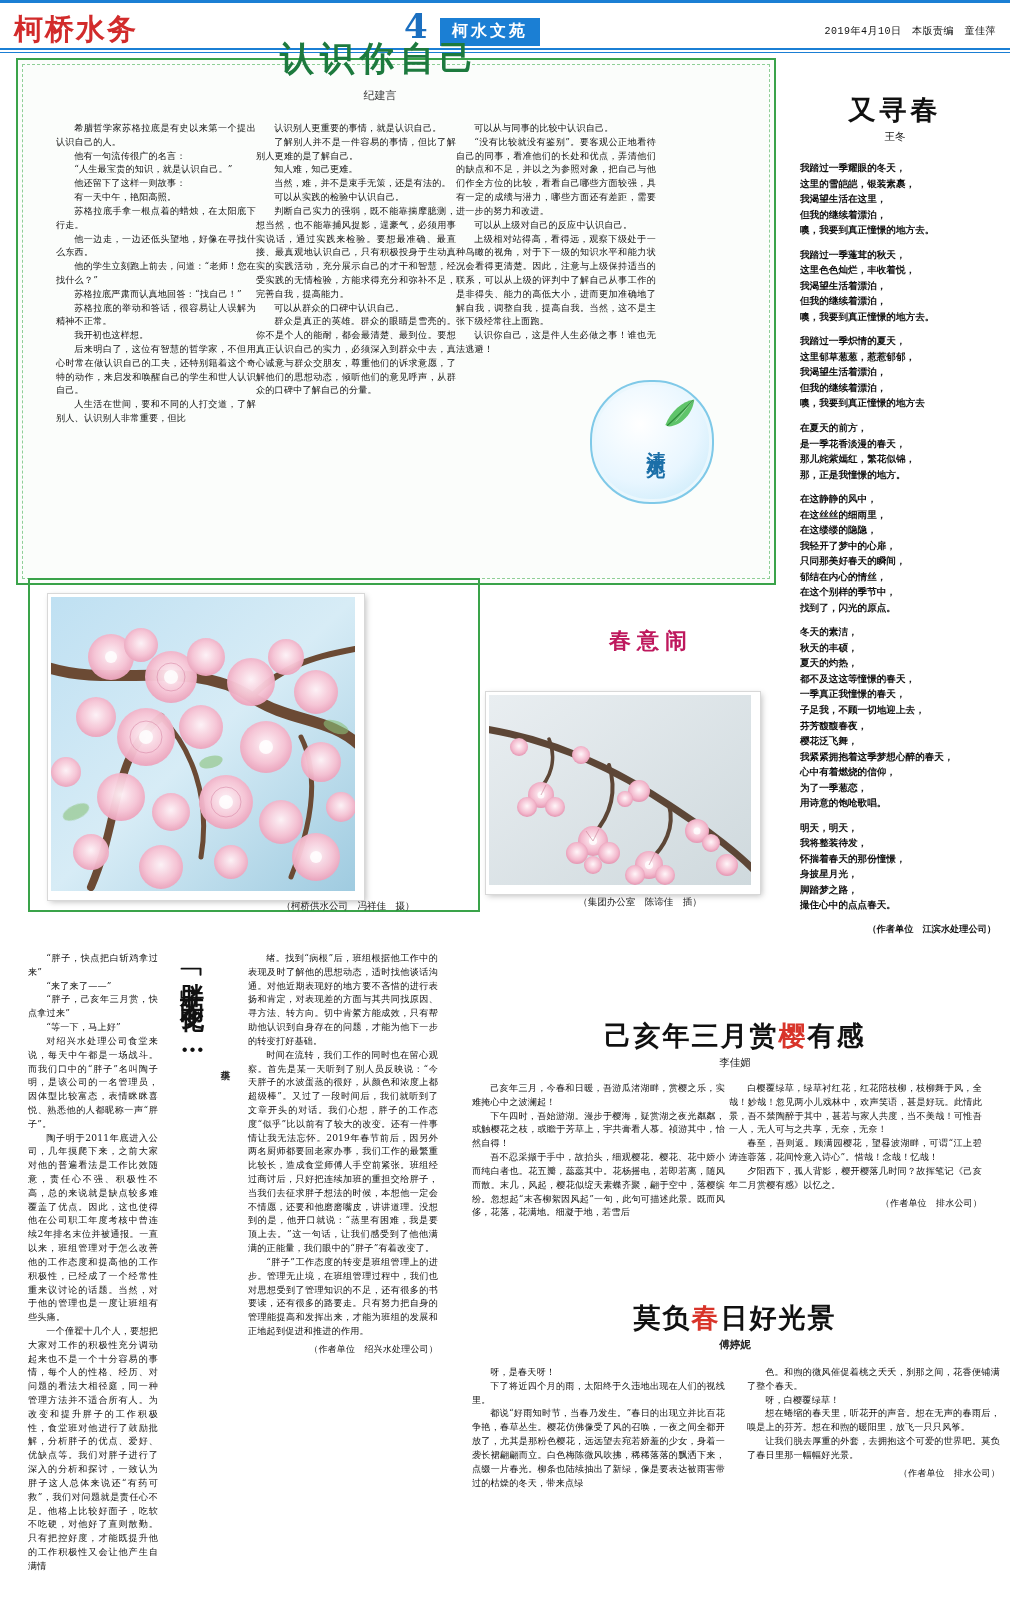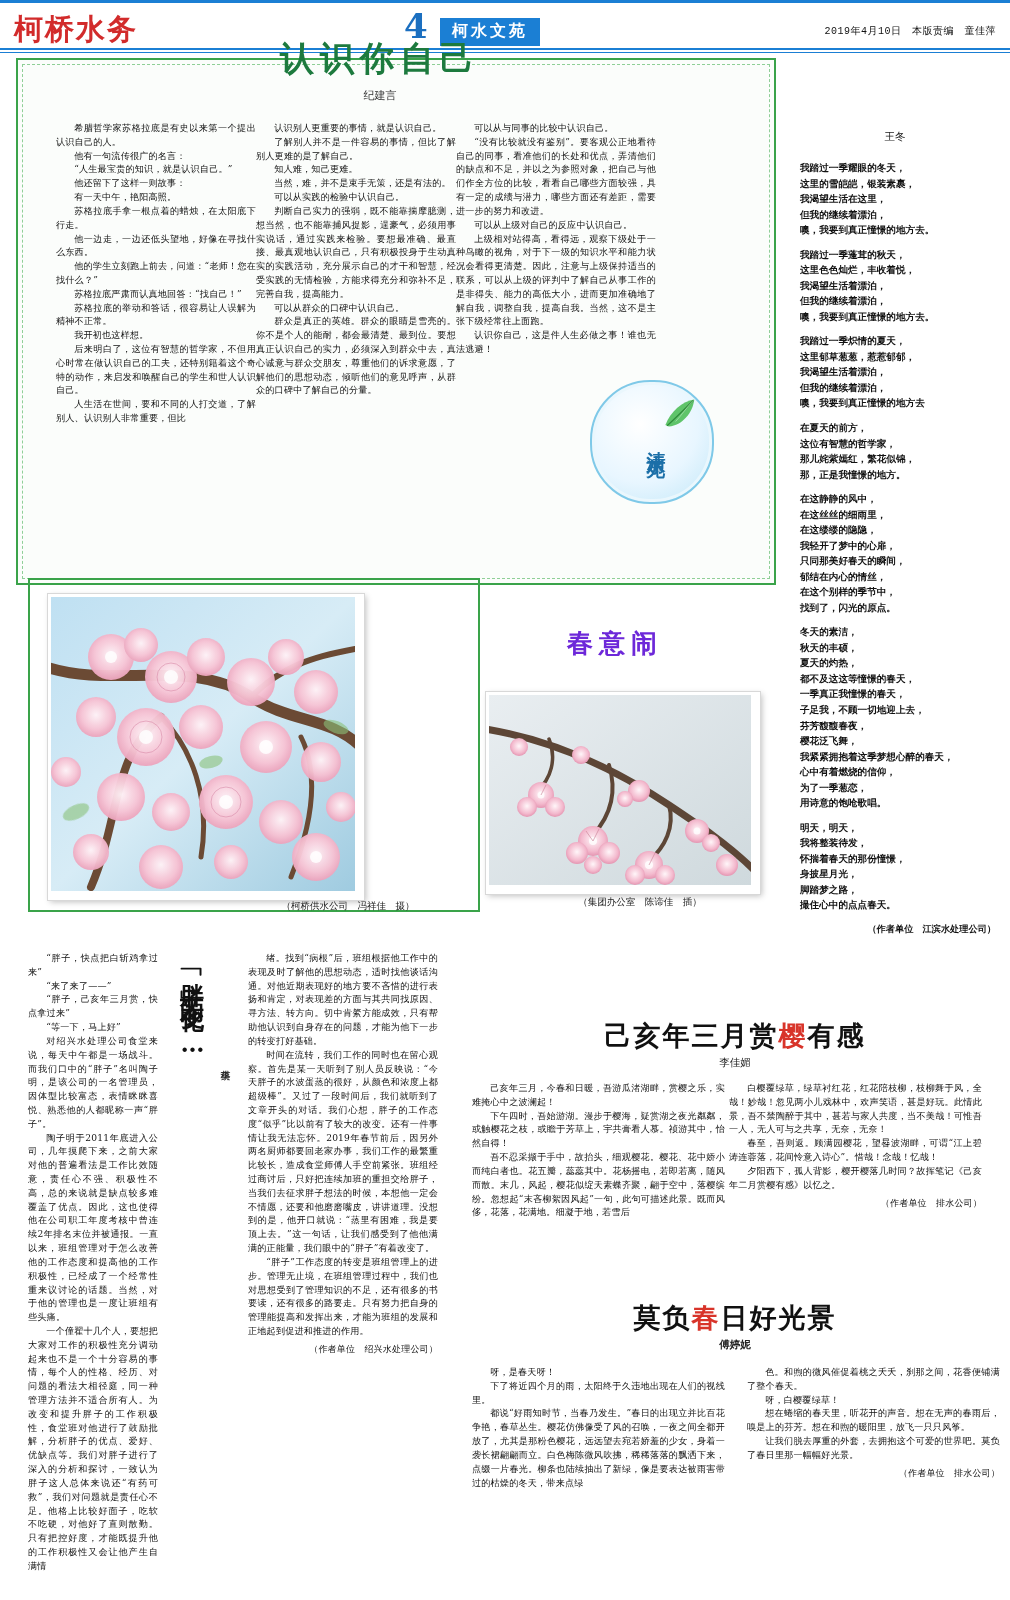--- a/index.html
+++ b/index.html
@@ -138,23 +138,23 @@
   }
   .cap1 { left:188px; top:900px; width:320px; }
   .cap2 { left:520px; top:896px; width:240px; }
 
   .photoblock-border {
     position:absolute; left:28px; top:578px; width:452px; height:334px;
     border:2px solid #3aa34a; box-sizing:border-box;
   }
 
   .chunyi {
-    position:absolute; left:500px; top:626px; width:230px; text-align:center;
-    font-family:"DejaVu Serif","Liberation Serif",serif;
-    font-size:26px; font-weight:bold; color:#6d28d9; letter-spacing:6px;
+    position:absolute; left:536px; top:626px; width:230px; text-align:center;
+    font-family:"DejaVu Serif","Liberation Serif",serif;
+    font-size:22px; font-weight:bold; color:#be185d; letter-spacing:6px;
   }
 
   
   .feat-title {
     position:absolute; left:168px; top:960px; width:40px; height:220px;
     writing-mode:vertical-rl; text-orientation:upright;
     font-family:"DejaVu Serif","Liberation Serif",serif;
     font-size:24px; font-weight:bold; color:#111; letter-spacing:5px;
   }
   .feat-author {
@@ -264,20 +264,21 @@
   <div class="seal">
     <div class="seal-circle"></div>
     <div class="seal-text">清水苑</div>
     <svg class="seal-leaf" viewBox="0 0 40 40">
       <path d="M4 34 C10 18 24 6 38 4 C36 20 24 34 8 36 Z" fill="#5fc46a"></path>
       <path d="M6 35 C16 26 28 14 37 5" stroke="#2f8b3a" stroke-width="1.4" fill="none"></path>
       <path d="M16 30 C22 24 30 12 37 5" stroke="#ffffff" stroke-width="0.8" fill="none" opacity="0.5"></path>
     </svg>
   </div>
 
+  <div class="poem1-title">又寻春</div>
   <div class="poem1-author">王冬</div>
   <div class="poem1-body">
     <div class="stanza">
       <div class="line">我踏过一季耀眼的冬天，</div>
       <div class="line">这里的雪皑皑，银装素裹，</div>
       <div class="line">我渴望生活在这里，</div>
       <div class="line">但我的继续着漂泊，</div>
       <div class="line">噢，我要到真正憧憬的地方去。</div>
     </div>
     <div class="stanza">
@@ -289,21 +290,21 @@
     </div>
     <div class="stanza">
       <div class="line">我踏过一季炽情的夏天，</div>
       <div class="line">这里郁草葱葱，惹惹郁郁，</div>
       <div class="line">我渴望生活着漂泊，</div>
       <div class="line">但我的继续着漂泊，</div>
       <div class="line">噢，我要到真正憧憬的地方去</div>
     </div>
     <div class="stanza">
       <div class="line">在夏天的前方，</div>
-      <div class="line">这位有智慧的哲学家，</div>
+      <div class="line">是一季花香淡漫的春天，</div>
       <div class="line">那儿姹紫嫣红，繁花似锦，</div>
       <div class="line">那，正是我憧憬的地方。</div>
     </div>
     <div class="stanza">
       <div class="line">在这静静的风中，</div>
       <div class="line">在这丝丝的细雨里，</div>
       <div class="line">在这缕缕的隐隐，</div>
       <div class="line">我轻开了梦中的心扉，</div>
       <div class="line">只同那美好春天的瞬间，</div>
       <div class="line">郁结在内心的情丝，</div>

